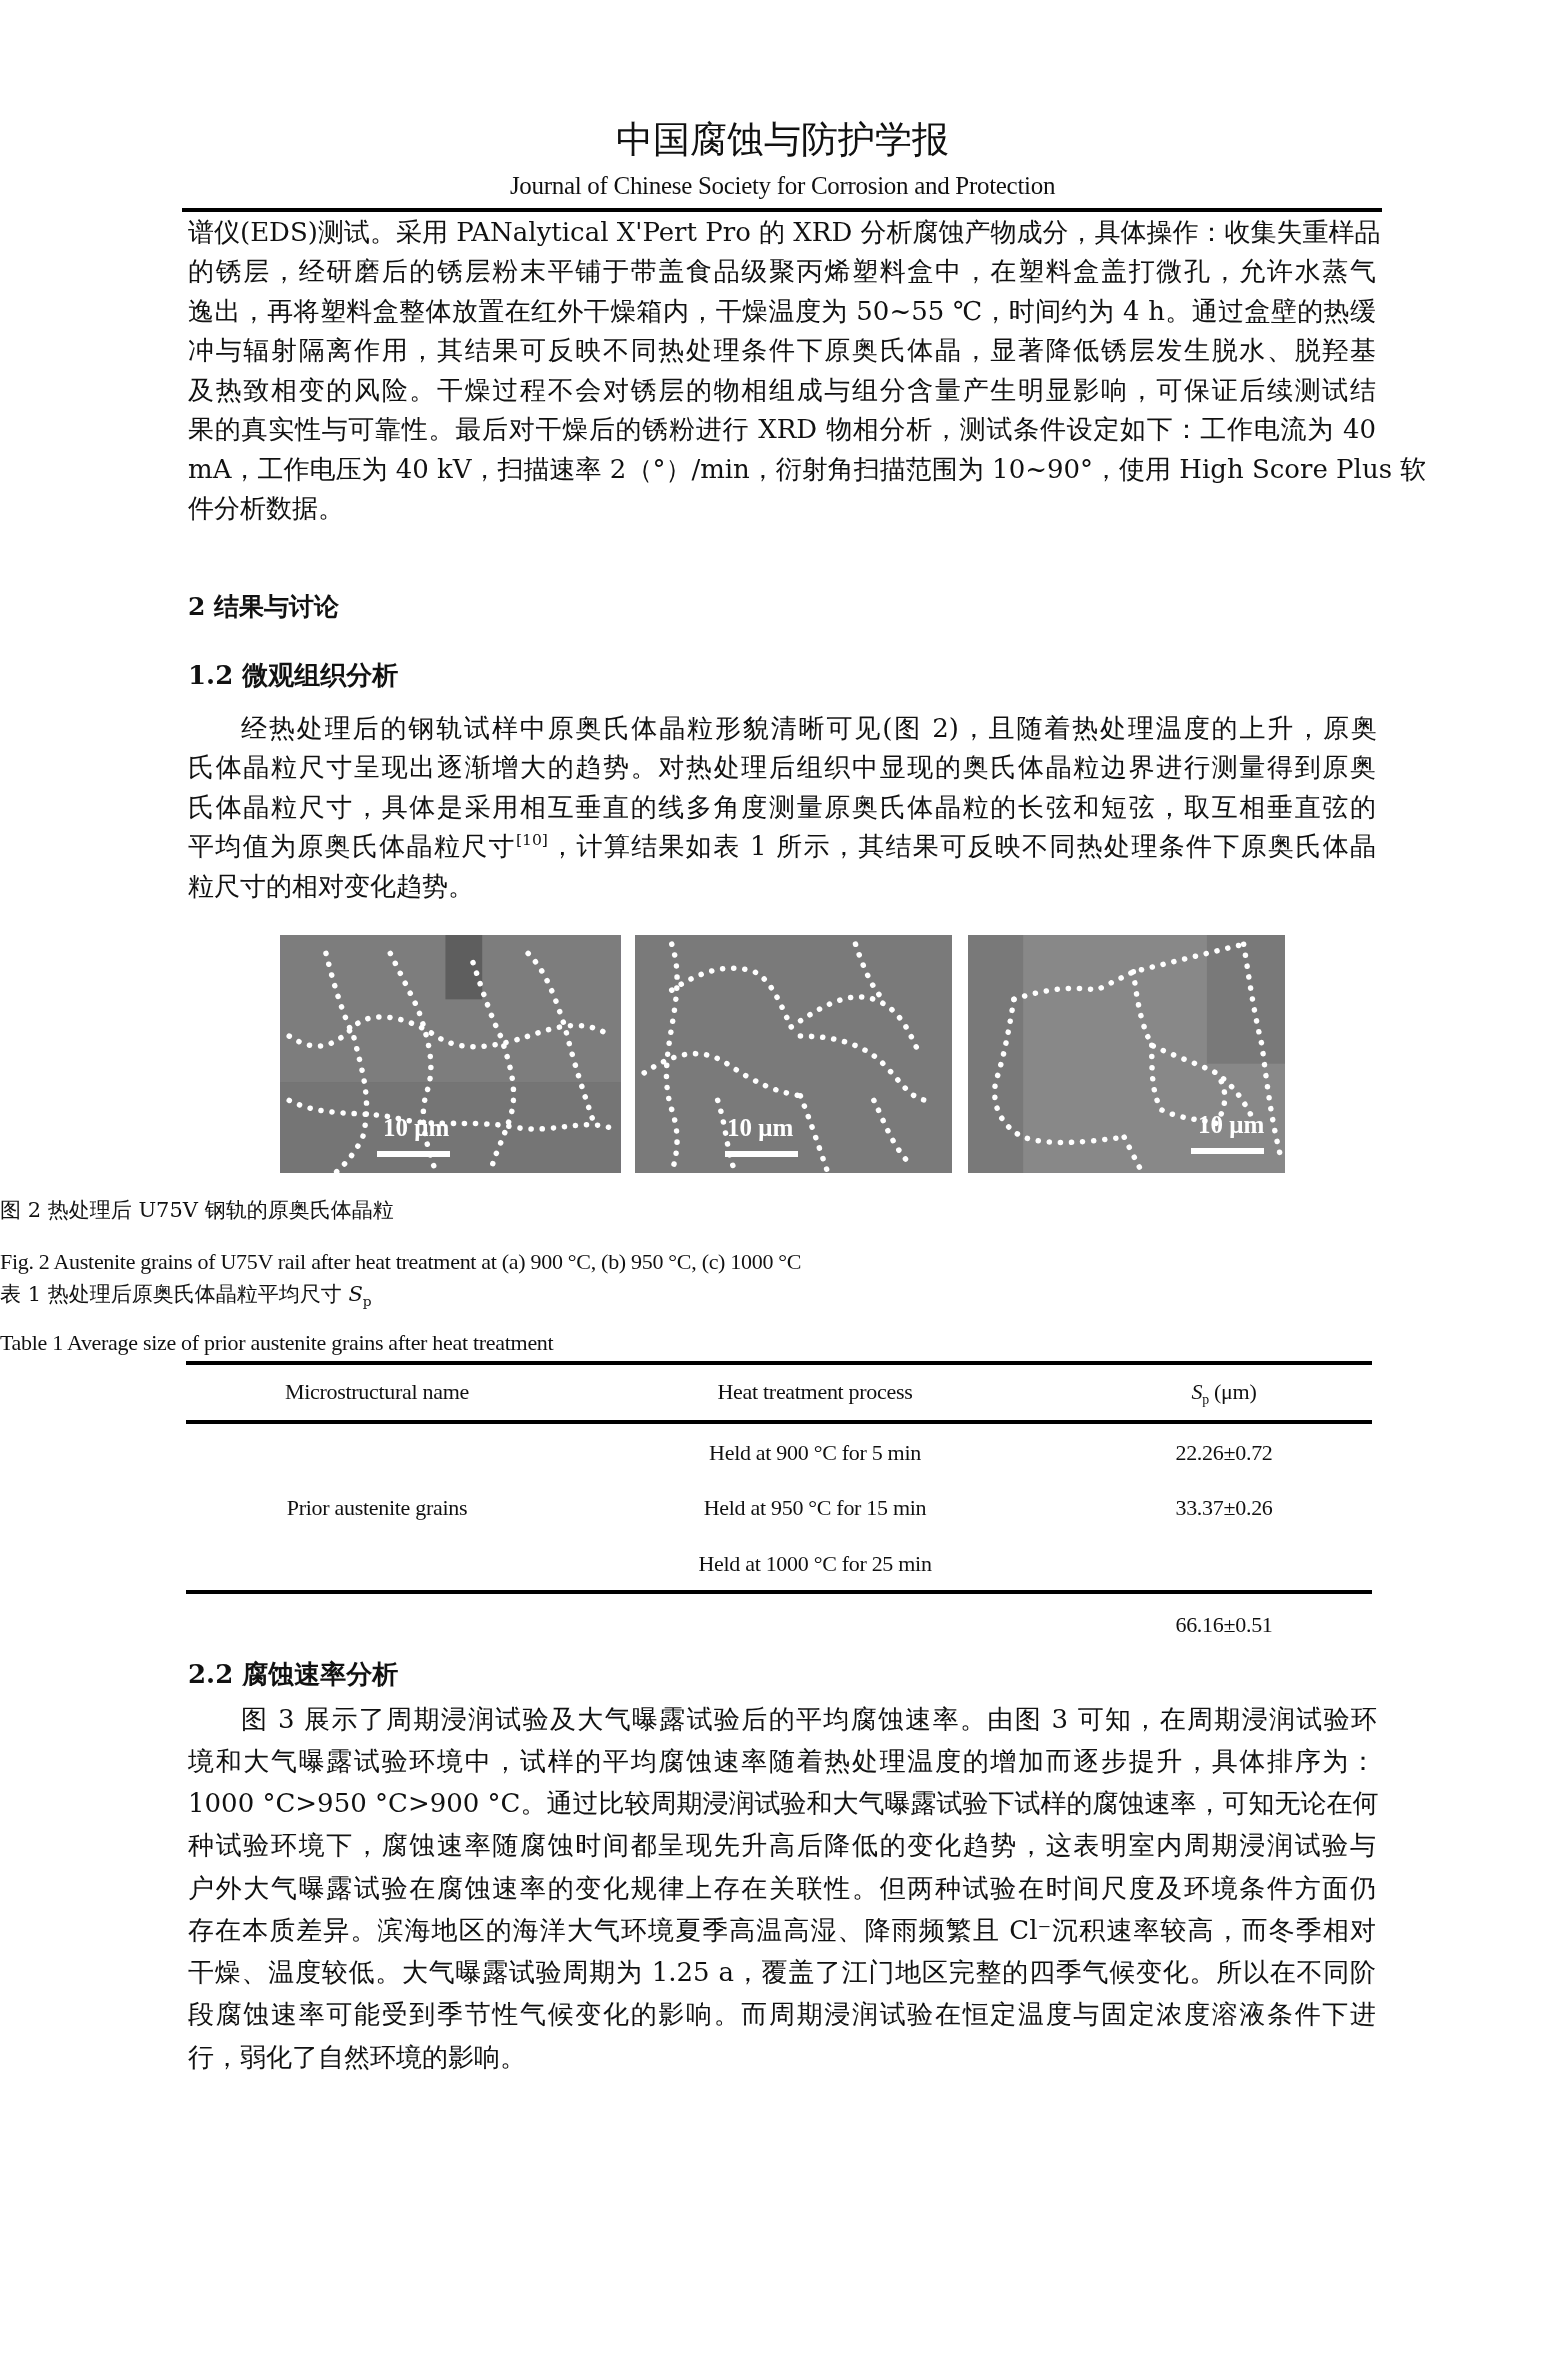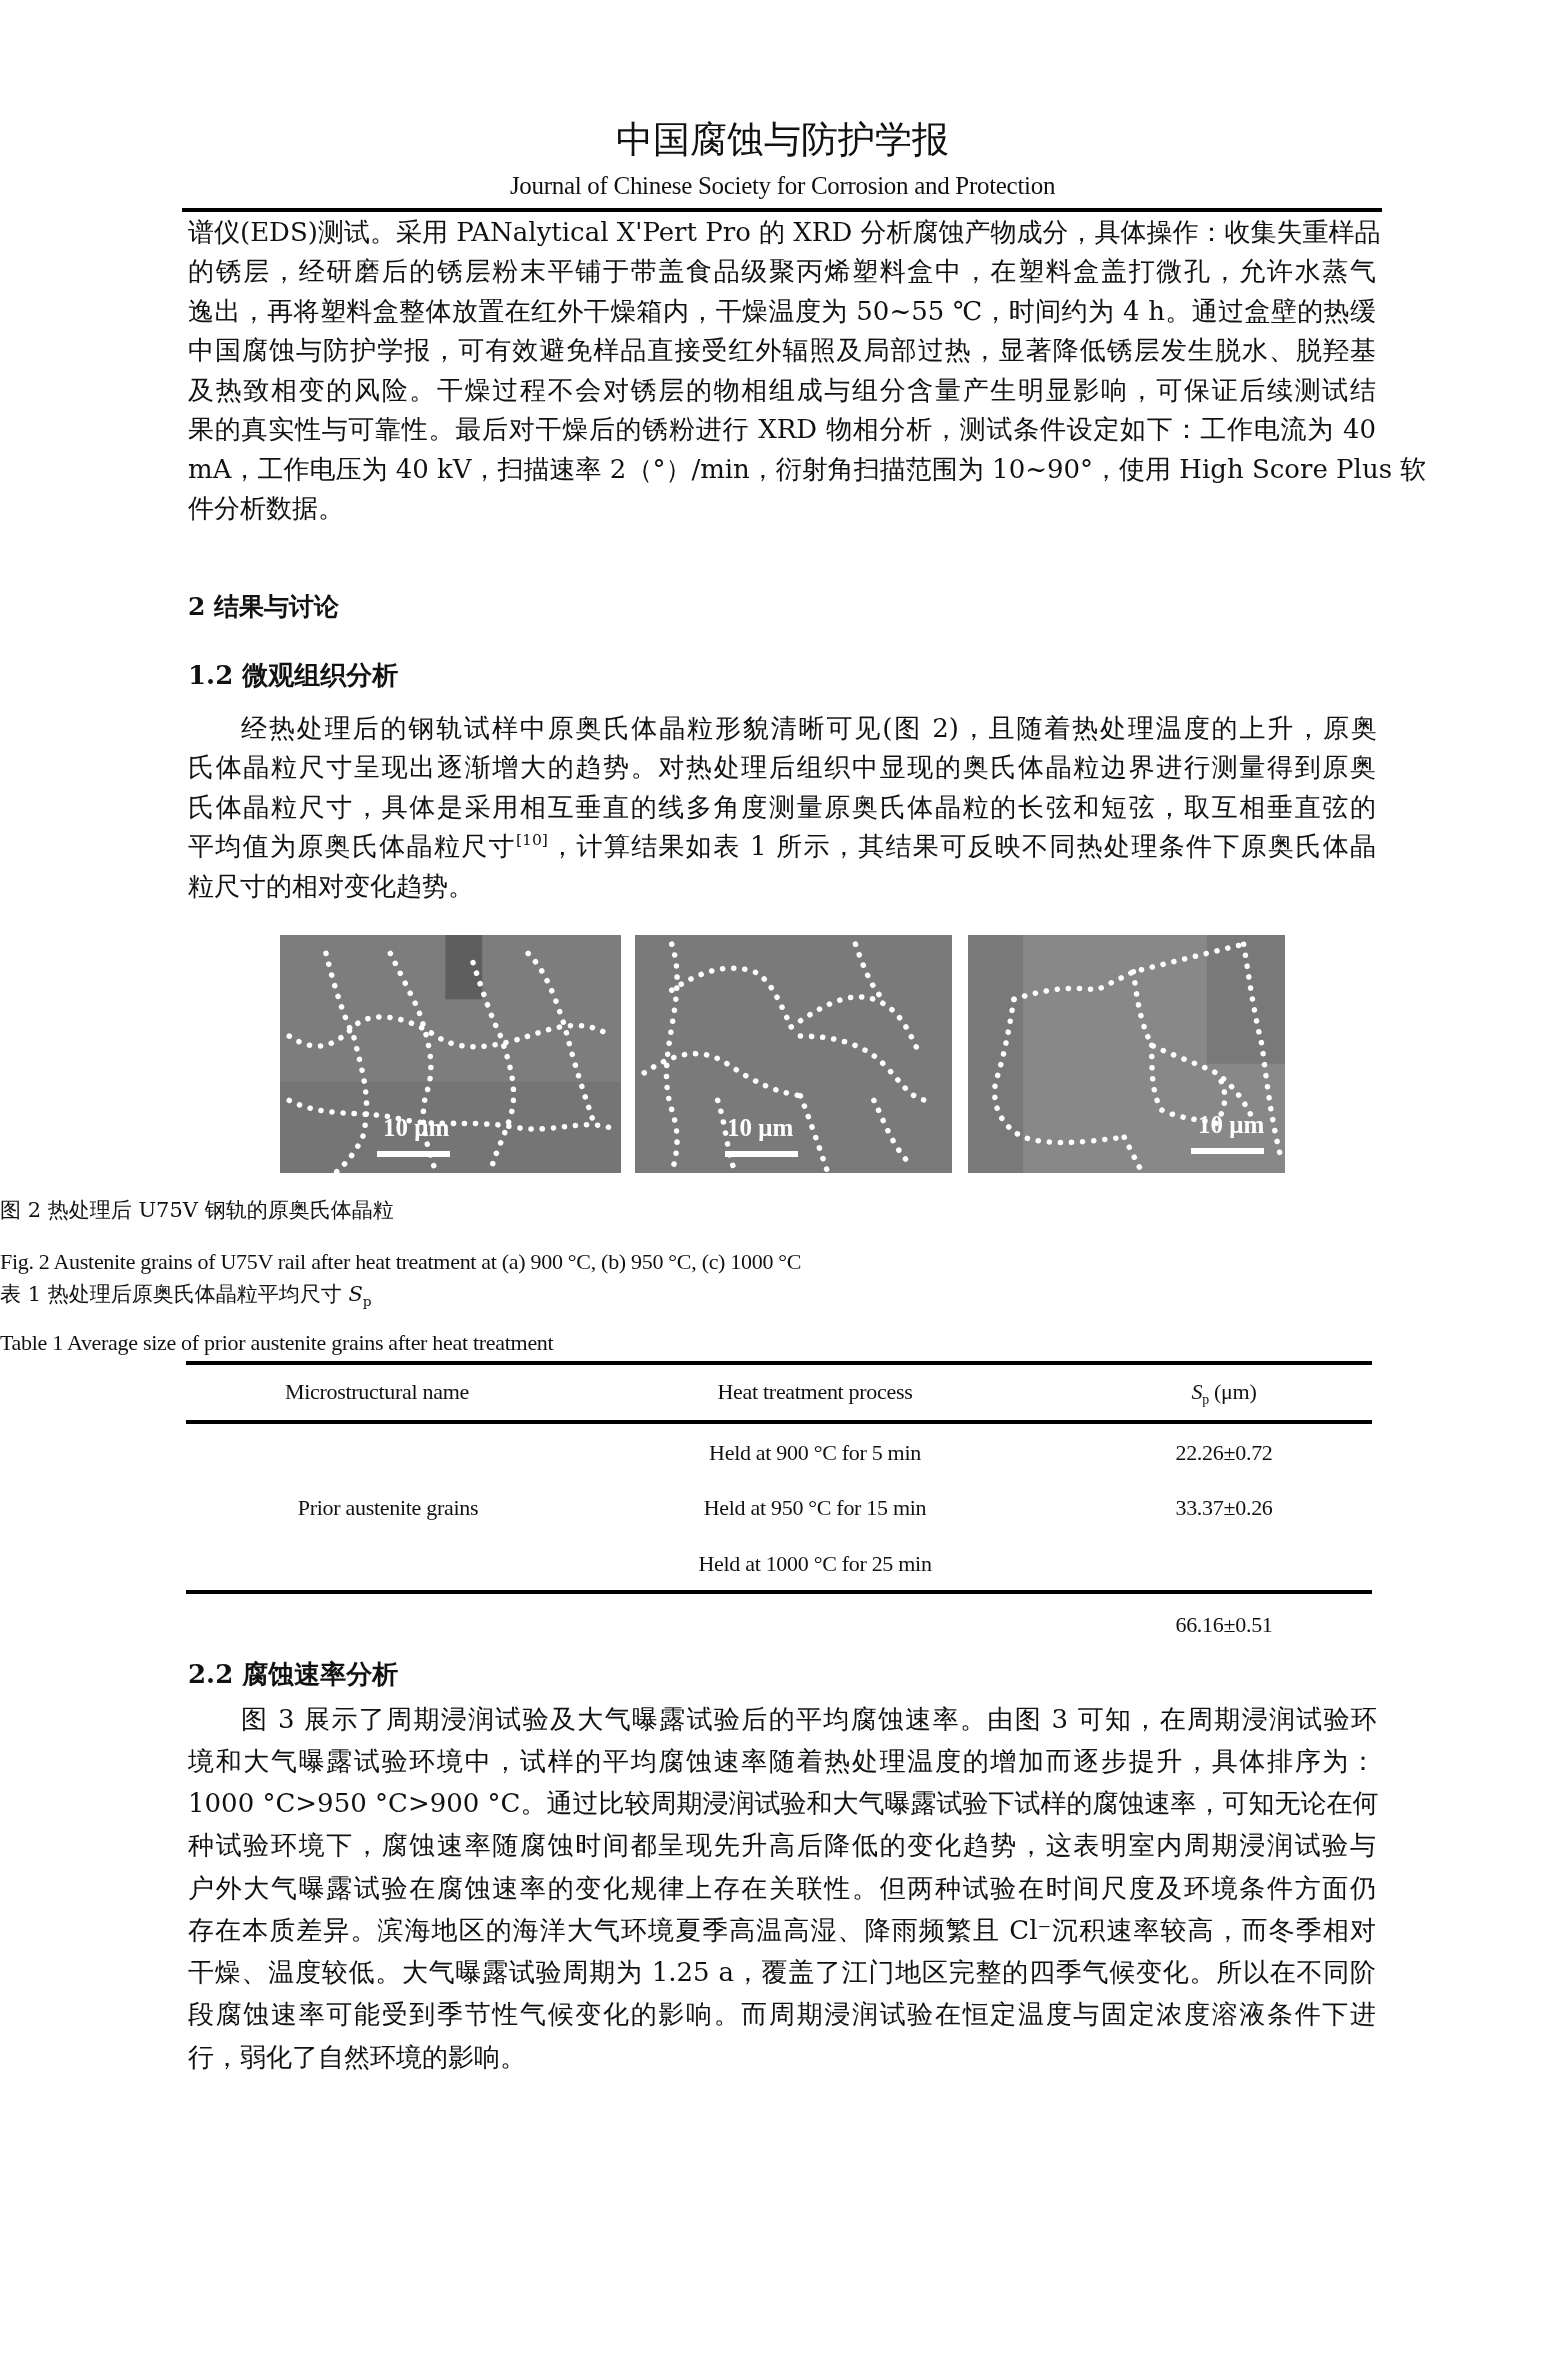--- a/index.html
+++ b/index.html
@@ -35,21 +35,21 @@
 <body>
 
 <div class="abs journal-cn">中国腐蚀与防护学报</div>
 <div class="abs journal-en">Journal of Chinese Society for Corrosion and Protection</div>
 <div class="abs header-rule"></div>
 
 <div>
   <div class="line" style="top:214px">谱仪(EDS)测试。采用 PANalytical X'Pert Pro 的 XRD 分析腐蚀产物成分，具体操作：收集失重样品</div>
   <div class="line" style="top:253px">的锈层，经研磨后的锈层粉末平铺于带盖食品级聚丙烯塑料盒中，在塑料盒盖打微孔，允许水蒸气</div>
   <div class="line" style="top:293px">逸出，再将塑料盒整体放置在红外干燥箱内，干燥温度为 50~55 ℃，时间约为 4 h。通过盒壁的热缓</div>
-  <div class="line" style="top:332px">中国腐蚀与防护学报，可有效避免样品直接受红外辐照及局部过热，显著降低锈层发生脱水、脱羟基</div>
+  <div class="line" style="top:332px">冲与辐射隔离作用，其结果可反映不同热处理条件下原奥氏体晶，显著降低锈层发生脱水、脱羟基</div>
   <div class="line" style="top:372px">及热致相变的风险。干燥过程不会对锈层的物相组成与组分含量产生明显影响，可保证后续测试结</div>
   <div class="line" style="top:411px">果的真实性与可靠性。最后对干燥后的锈粉进行 XRD 物相分析，测试条件设定如下：工作电流为 40</div>
   <div class="line" style="top:451px">mA，工作电压为 40 kV，扫描速率 2（°）/min，衍射角扫描范围为 10~90°，使用 High Score Plus 软</div>
   <div class="line last" style="top:490px">件分析数据。</div>
 </div>
 
 <div class="sec-h h2" style="top:588px">2  结果与讨论</div>
 
 <div class="sec-h h3" style="top:657px">1.2  微观组织分析</div>
 <div>
@@ -115,21 +115,21 @@
 <div class="caption cn" style="top:1280px"><span>表 1  热处理后原奥氏体晶粒平均尺寸 </span><span class="it">S</span><span class="sub">p</span></div>
 <div class="caption en" style="top:1320px">Table 1 Average size of prior austenite grains after heat treatment</div>
 
 <div>
   <div class="trule" style="top:1361px; height:3.7px"></div>
   <div class="cell" style="left:377px; top:1378px">Microstructural name</div>
   <div class="cell" style="left:815px; top:1378px">Heat treatment process</div>
   <div class="cell" style="left:1224px; top:1378px"><span class="it">S</span><span class="sub">p</span><span> (μm)</span></div>
   <div class="trule" style="top:1420px; height:3.7px"></div>
 
-  <div class="cell" style="left:388px; top:1494px">Prior austenite grains</div>
+  <div class="cell" style="left:377px; top:1494px">Prior austenite grains</div>
 
   <div>
     <div class="cell" style="left:815px; top:1439px">Held at 900 °C for 5 min</div>
     <div class="cell" style="left:1224px; top:1439px">22.26±0.72</div>
   </div>
   <div>
     <div class="cell" style="left:815px; top:1494px">Held at 950 °C for 15 min</div>
     <div class="cell" style="left:1224px; top:1494px">33.37±0.26</div>
   </div>
   <div>

